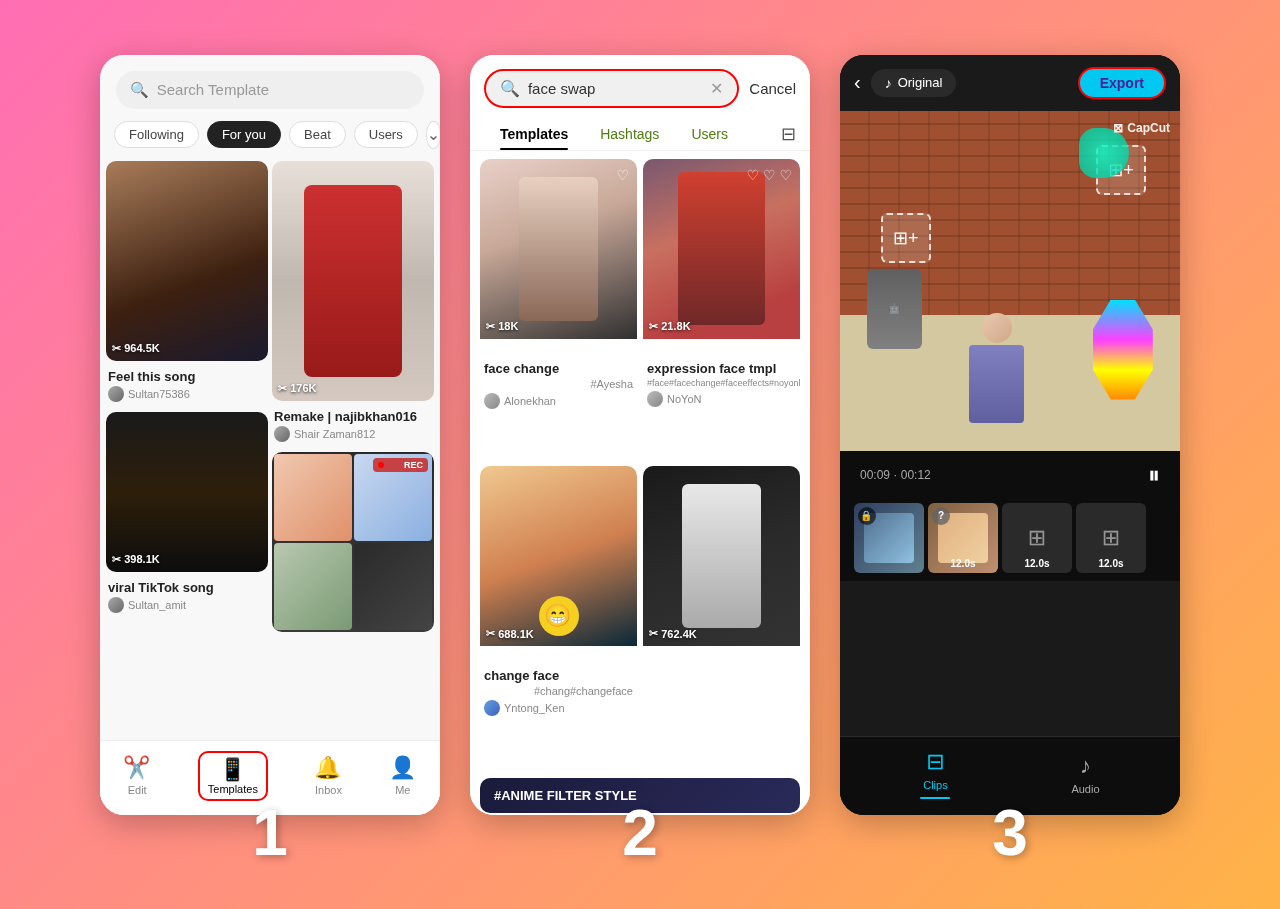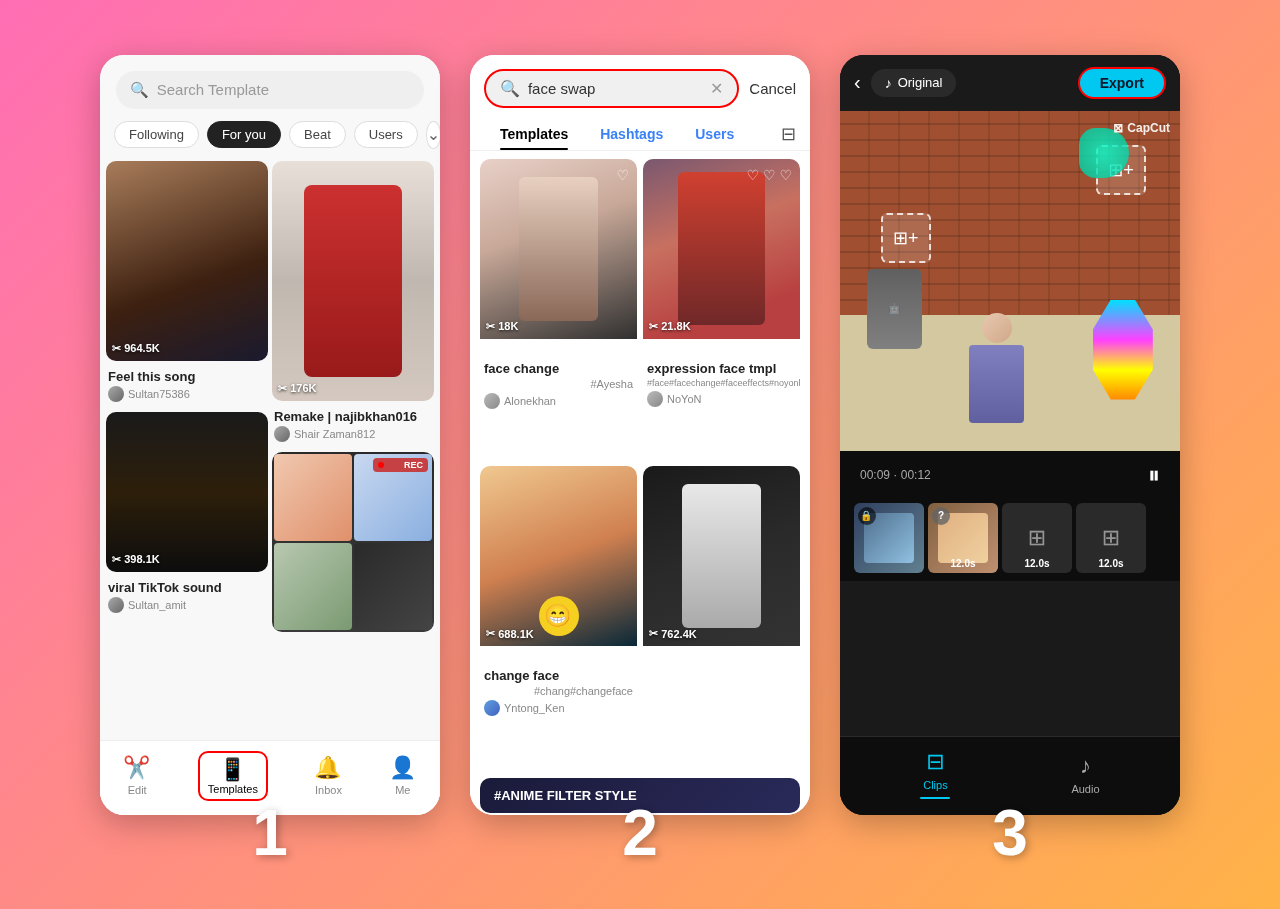--- a/index.html
+++ b/index.html
@@ -266,23 +266,23 @@
       display: flex;
       gap: 0;
       border-bottom: 1px solid #eee;
       padding: 0 14px;
       align-items: center;
     }
 
     .tab-2 {
       padding: 8px 16px;
       font-size: 14px;
-      color: #3b82f6;
+      color: #4d7c0f;
       position: relative;
-      font-weight: 700;
+      font-weight: 400;
     }
 
     .tab-2.active {
       color: #000;
       font-weight: 700;
     }
 
     .tab-2.active::after {
       content: '';
       position: absolute;
@@ -400,21 +400,21 @@
       font-size: 13px;
     }
 
     .audio-icon { font-size: 14px; }
 
     .export-btn {
       background: #00c8f0;
       border: 2px solid red;
       border-radius: 20px;
       padding: 6px 20px;
-      color: #0f172a;
+      color: #4c1d95;
       font-size: 14px;
       font-weight: 600;
       margin-left: auto;
     }
 
     .video-preview {
       position: relative;
       width: 100%;
       height: 340px;
       background: #000;
@@ -669,21 +669,21 @@
             </div>
 
             <div class="grid-item item-medium">
               <div class="img-car-dark" style="height:100%;"></div>
               <div class="item-stats">
                 <span>✂</span>
                   <span>398.1K</span>
               </div>
             </div>
             <div style="padding:4px 2px 2px;">
-              <div class="meta-title">viral TikTok sound</div>
+              <div class="meta-title">viral TikTok song</div>
               <div class="meta-author">
                 <div class="author-avatar"></div>
                 <span>Sultan_amit</span>
               </div>
             </div>
           </div>
 
           <div class="col-half">
 
             <div class="grid-item item-tall2">

